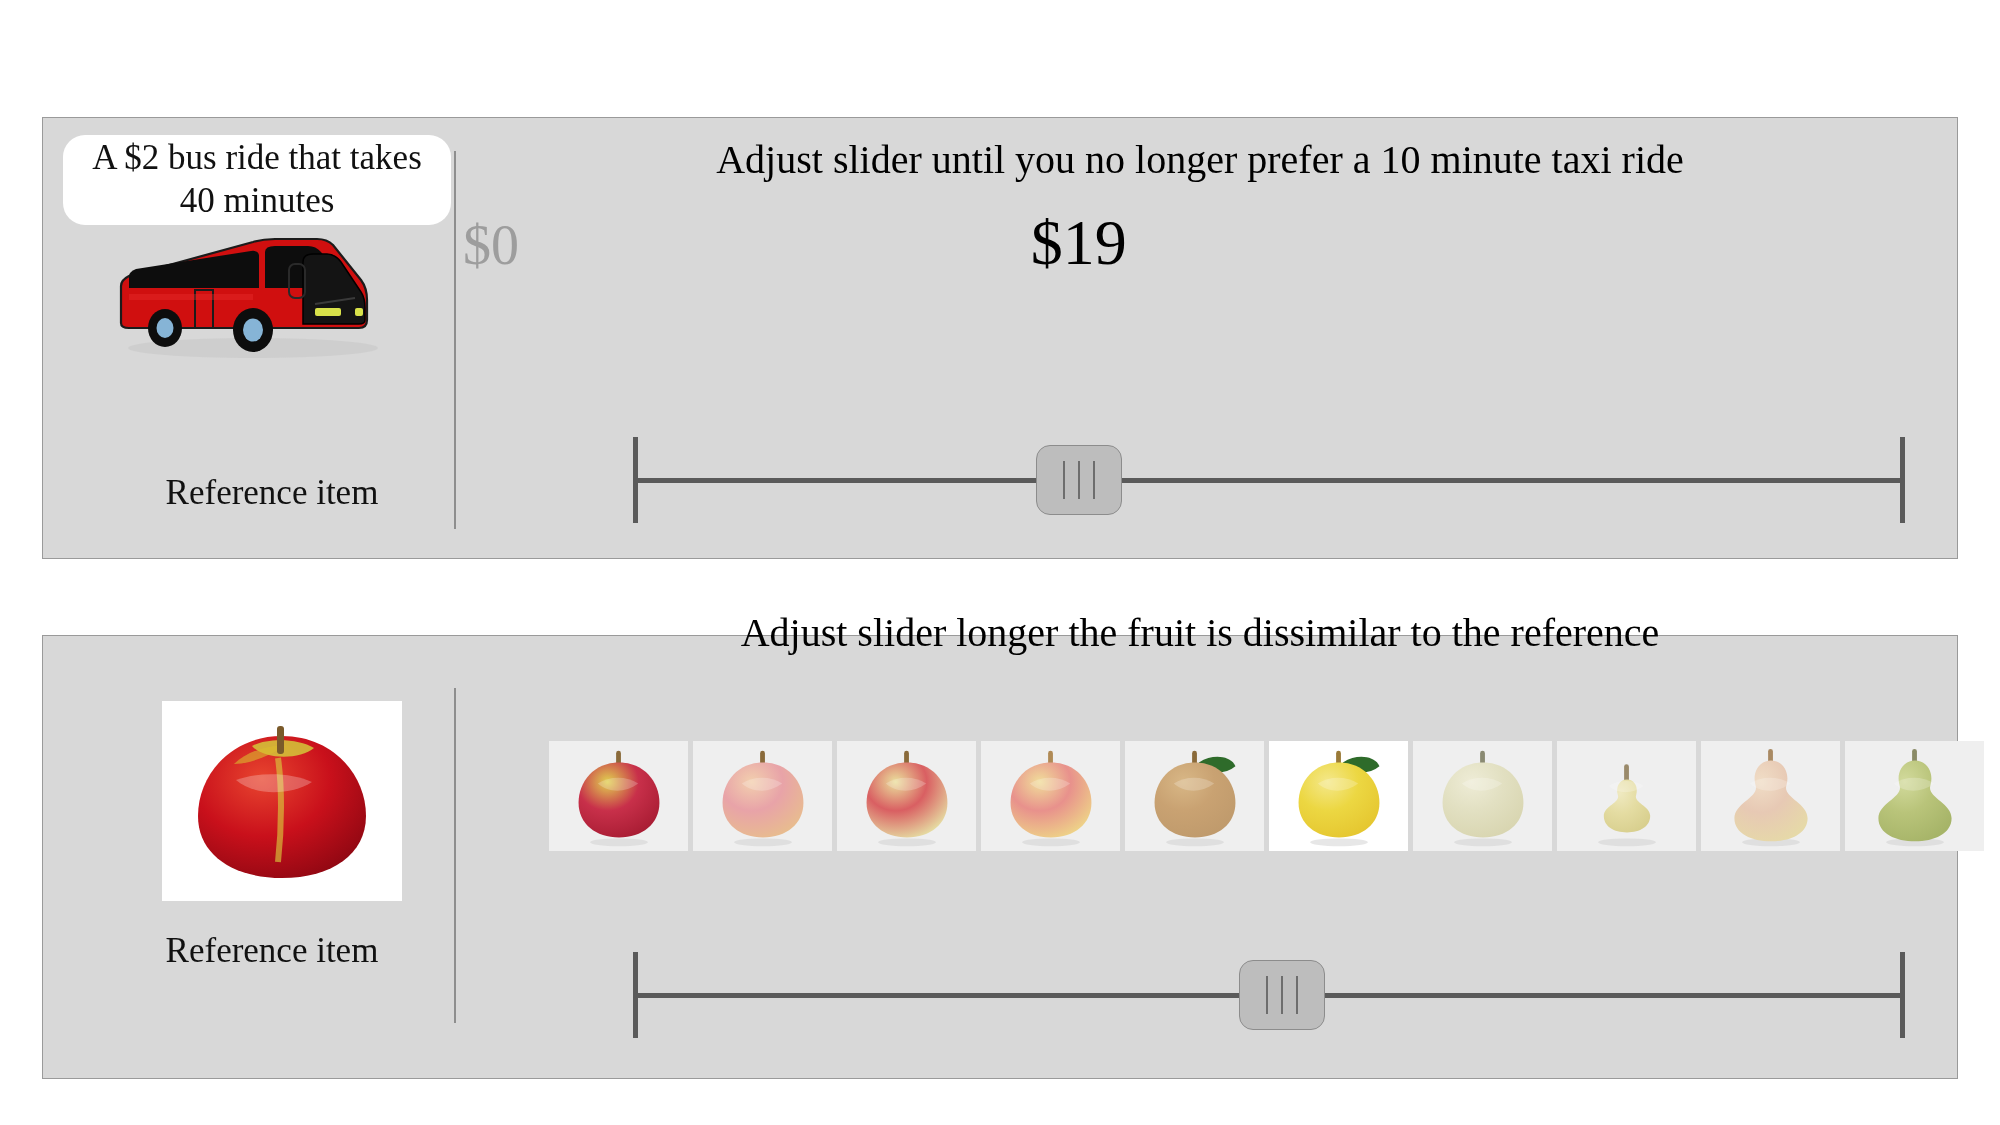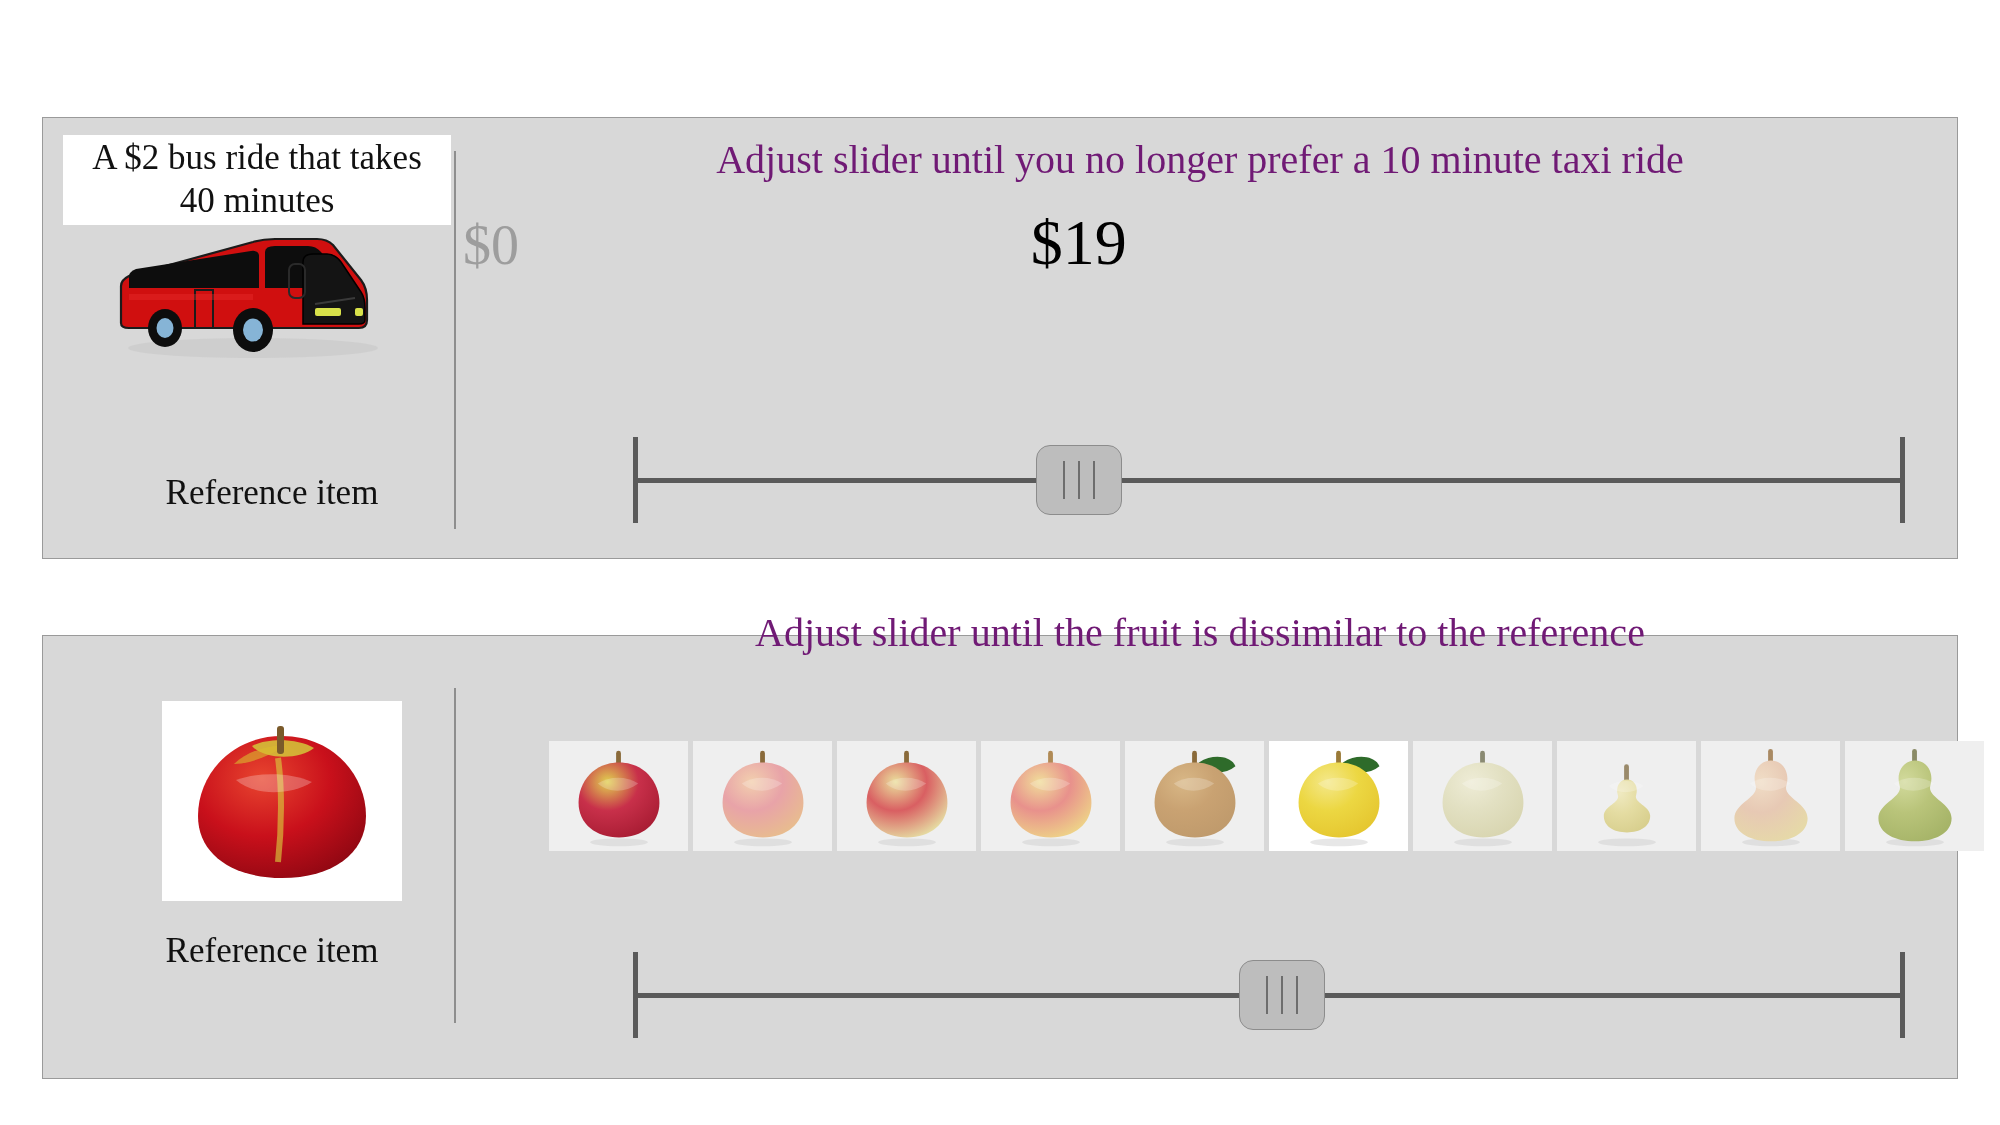--- a/index.html
+++ b/index.html
@@ -30,42 +30,42 @@
 
   
   .ref-col{position:absolute;left:0;top:0;width:410px;height:100%;}
 
   .ref-textbox{
     position:absolute;left:20px;top:17px;width:388px;height:90px;
     background:#ffffff;
     display:flex;align-items:center;justify-content:center;
     text-align:center;
     font-size:35px;line-height:1.22;color:#111;
-    box-sizing:border-box;padding:2px 8px;
+    box-sizing:border-box;padding:2px 8px;border-radius:22px;
   }
 
   .ref-bus{position:absolute;left:60px;top:110px;width:290px;height:130px;}
   .ref-apple-box{
     position:absolute;left:119px;top:65px;width:240px;height:200px;
     background:#ffffff;display:flex;align-items:center;justify-content:center;
   }
 
   .ref-caption{
     position:absolute;left:0;width:458px;text-align:center;
     font-size:35px;color:#111;
   }
   #ref-caption-price{top:355px;}
   #ref-caption-fruit{top:295px;}
 
   
   .task-col{position:absolute;left:412px;top:0;right:0;height:100%;}
 
   .prompt{
     position:absolute;left:0;right:12px;text-align:center;
-    font-size:40px;color:#701a75;white-space:nowrap;
+    font-size:40px;color:#000000;white-space:nowrap;
   }
   #prompt-price{top:18px;}
   #prompt-fruit{top:-27px;}
 
   
   .price-min{
     position:absolute;left:8px;top:95px;
     font-size:56px;color:#9d9d9d;
   }
   .price-cur{
@@ -198,21 +198,21 @@
           <path d="M52 48 C66 34 92 28 104 30 C86 40 68 48 52 48 Z" fill="#dbbb2e" opacity="0.6"></path>
           <path d="M96 42 C100 70 100 110 96 146" stroke="#d9c73c" stroke-width="6" fill="none" opacity="0.65"></path>
           <path d="M54 64 C76 56 108 56 130 66 C108 80 72 80 54 64 Z" fill="#ffffff" opacity="0.25"></path>
           <rect x="95" y="10" width="7" height="28" rx="3" fill="#7a5a2a"></rect>
         </svg>
       </div>
       <div class="ref-caption" id="ref-caption-fruit">Reference item</div>
     </div>
 
     <div class="task-col">
-      <div class="prompt" id="prompt-fruit">Adjust slider until the fruit is dissimilar to the reference</div>
+      <div class="prompt" id="prompt-fruit">Adjust slider longer the fruit is dissimilar to the reference</div>
 
       <div class="fruit-strip" id="fruit-strip">
           <div class="fruit-tile">
             <svg viewBox="0 0 100 108" width="112" height="104">
               <defs>
                 <radialGradient id="fg0" cx="36%" cy="26%" r="80%">
                   <stop offset="0%" stop-color="#e0d050"></stop>
                   <stop offset="48%" stop-color="#c8304a"></stop>
                   <stop offset="100%" stop-color="#a81c33"></stop>
                 </radialGradient>

